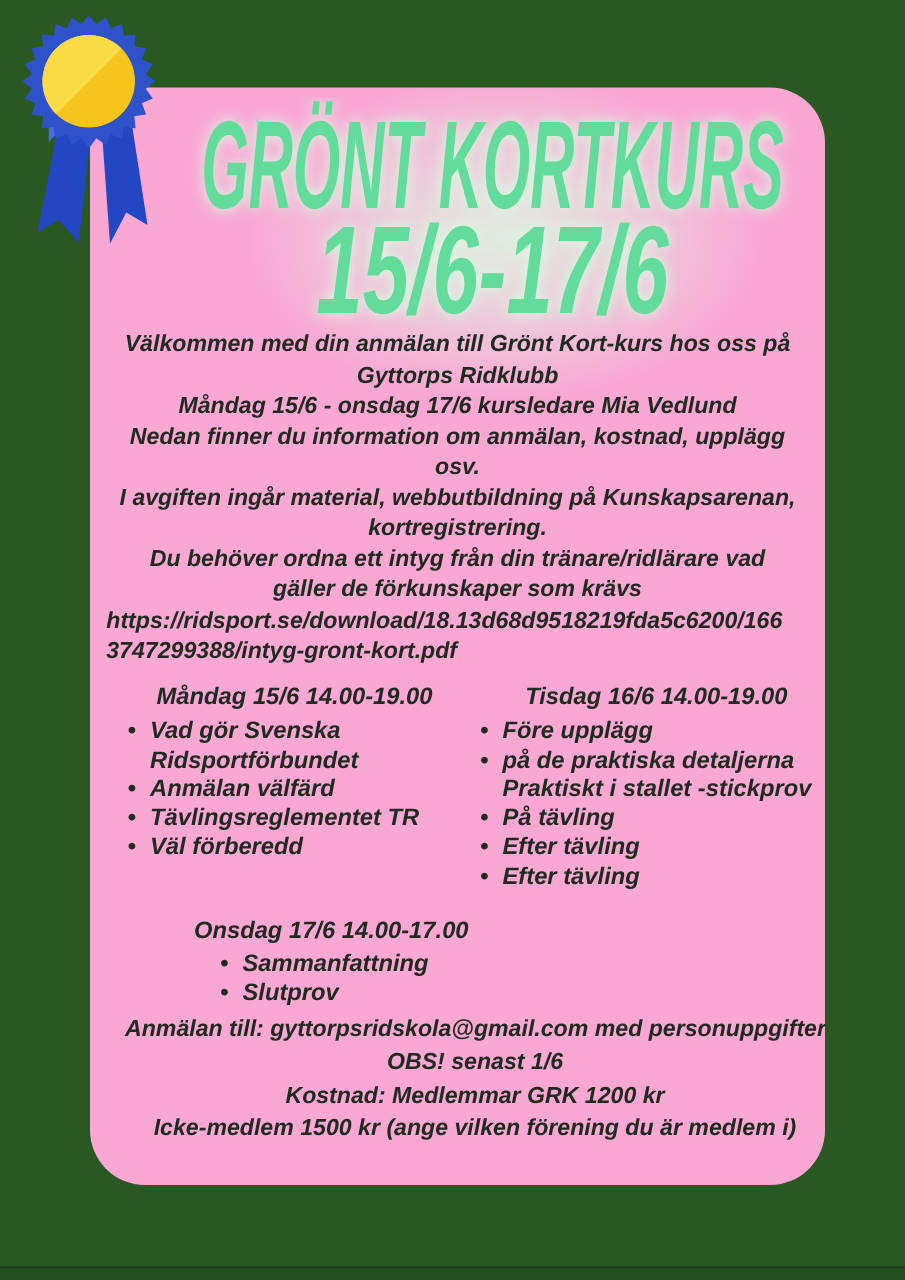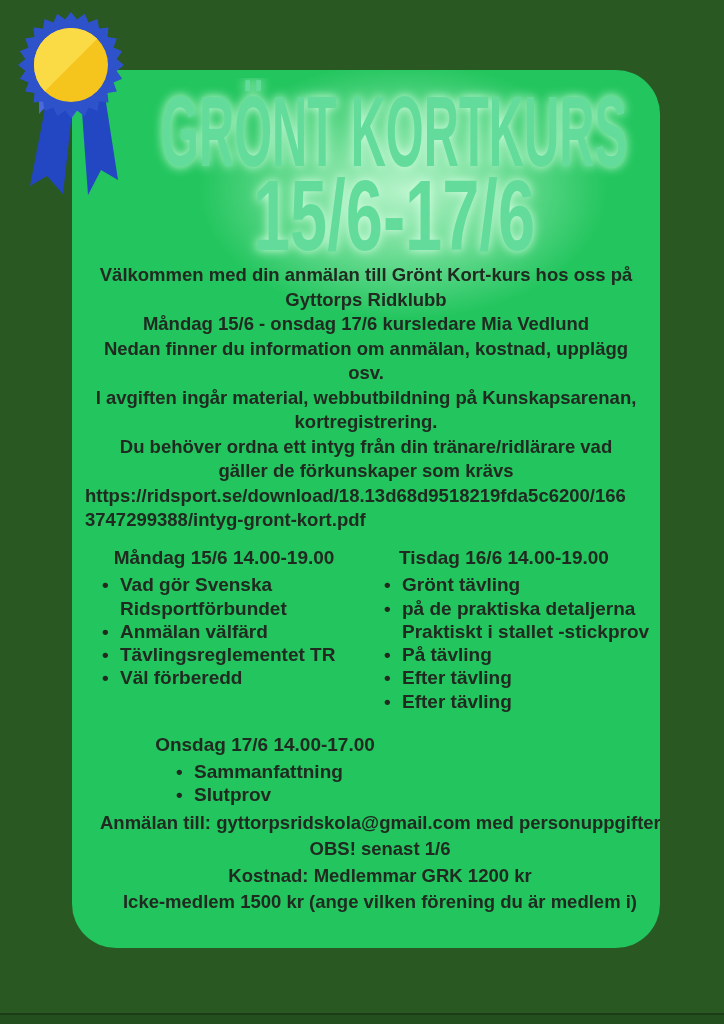--- a/index.html
+++ b/index.html
@@ -10,21 +10,21 @@
     overflow:hidden;
     font-family:"Liberation Sans",sans-serif;
   }
   .poster{position:absolute;inset:0;}
   .bottom-strip{
     position:absolute;left:0;right:0;bottom:0;height:9px;
     background:#234e1e;border-top:2px solid #1b3d17;
   }
   .card{
     position:absolute;left:72px;top:70px;width:588px;height:878px;
-    background:#22c55e;border-radius:44px;overflow:hidden;
+    background:#f9a8d4;border-radius:44px;overflow:hidden;font-style:italic;
   }
   .card::before{
     content:"";position:absolute;left:30px;right:10px;top:-10px;height:290px;
     background:radial-gradient(ellipse 52% 62% at 55% 45%,rgba(219,255,228,.8),rgba(219,255,228,0) 72%);
     pointer-events:none;
   }
   .title-svg{position:absolute;left:0;top:8px;width:588px;height:200px;}
   .title-svg text{
     font-family:"Liberation Sans",sans-serif;font-weight:700;
     text-anchor:middle;
@@ -35,21 +35,21 @@
   .intro{
     position:absolute;left:0;right:0;top:193px;
     font-size:18.5px;line-height:24.5px;text-align:center;
   }
   .c-line{white-space:nowrap;}
   .l-line{text-align:left;padding-left:13px;white-space:nowrap;}
   .cols{position:absolute;left:0;right:0;top:476px;font-size:19px;line-height:23.3px;}
   .col{position:absolute;top:0;}
   .col-monday{left:30px;width:244px;}
   .col-tuesday{left:306px;width:252px;}
-  .col-head{text-align:center;white-space:nowrap;}
+  .col-head{text-align:right;white-space:nowrap;}
   ul.blist{list-style:none;margin:4px 0 0 0;padding:0;}
   .col-tuesday ul.blist{margin-left:6px;}
   ul.blist li{position:relative;padding-left:18px;}
   ul.blist li::before{content:"\2022";position:absolute;left:0;top:0;}
   .li-line{display:block;white-space:nowrap;}
   .wednesday{position:absolute;left:55px;width:276px;top:663px;font-size:19px;line-height:23.5px;}
   .wednesday .col-head{text-align:center;}
   .wednesday ul.blist{margin:3px 0 0 49px;}
   .footer{
     position:absolute;left:0;right:0;top:740px;
@@ -109,21 +109,21 @@
           <li>
             <span class="li-line">Väl förberedd</span>
           </li>
         </ul>
       </div>
 
       <div class="col col-tuesday">
         <div class="col-head">Tisdag 16/6 14.00-19.00</div>
         <ul class="blist">
           <li>
-            <span class="li-line">Grönt tävling</span>
+            <span class="li-line">Före upplägg</span>
           </li>
           <li>
             <span class="li-line">på de praktiska detaljerna</span>
             <span class="li-line">Praktiskt i stallet -stickprov</span>
           </li>
           <li>
             <span class="li-line">På tävling</span>
           </li>
           <li>
             <span class="li-line">Efter tävling</span>

